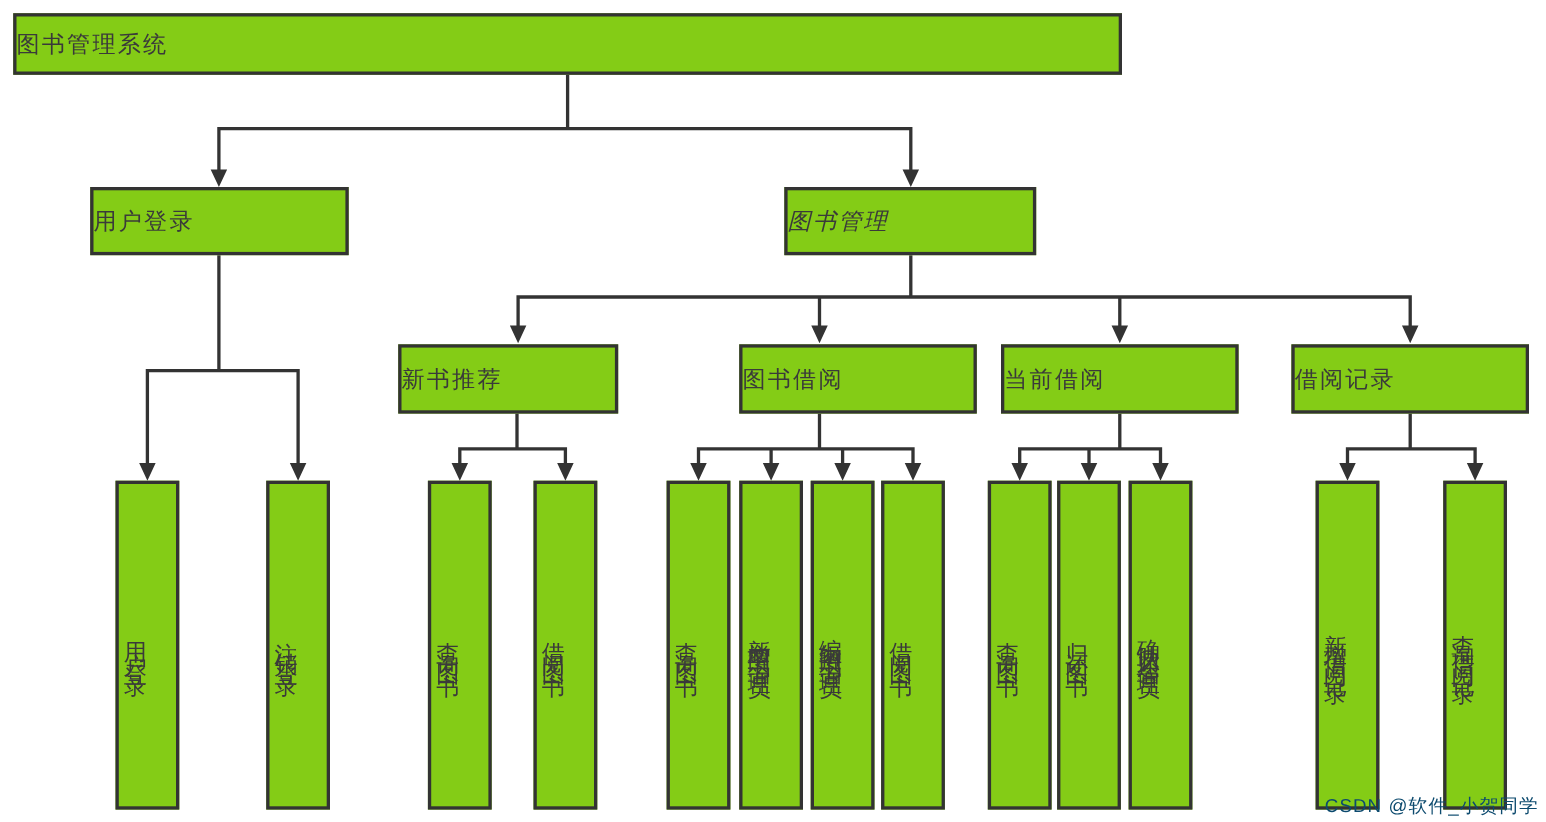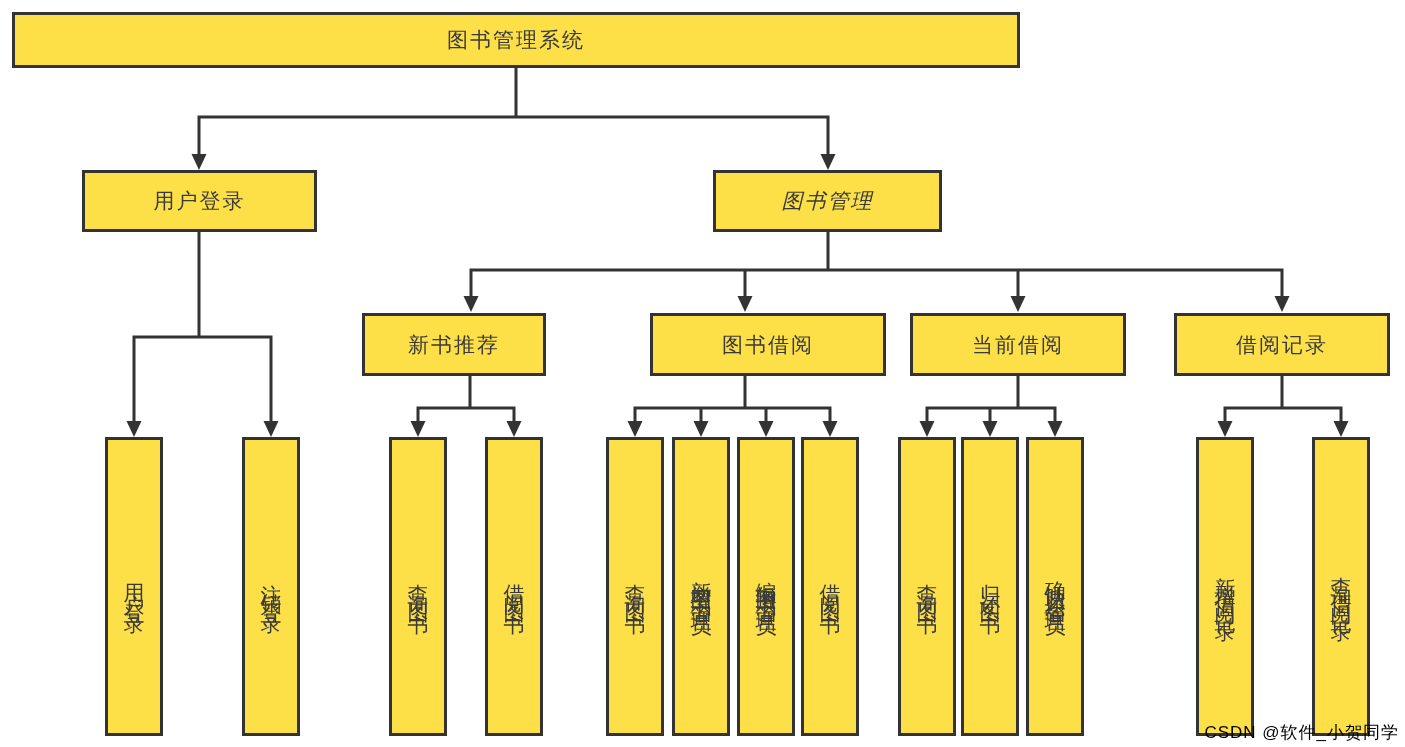--- a/index.html
+++ b/index.html
@@ -16,46 +16,46 @@
   }
   svg.connectors path.line {
     fill:none; stroke:#333333; stroke-width:3;
   }
   svg.connectors path.arrow {
     fill:#333333; stroke:none;
   }
   .box {
     position:absolute;
     box-sizing:border-box;
-    background:#fde047;
+    background:#84cc16;
     border:3px solid #333333;
     display:flex;
     align-items:center;
-    justify-content:center;
+    justify-content:flex-start;
     z-index:1;
   }
   .hbox span {
     font-size:21px;
     letter-spacing:2px;
     white-space:nowrap;
   }
   .vbox span {
     writing-mode:vertical-rl;
     font-size:21px;
     letter-spacing:10px;
     white-space:nowrap;
   }
   .vbox.long span { letter-spacing:5px; }
   .vbox.mid span  { letter-spacing:9px; }
   .watermark {
     position:absolute;
     right:6px; bottom:3px;
     z-index:2;
     font-size:17px;
-    color:#000000;
+    color:#0c4a6e;
     letter-spacing:1px;
     white-space:nowrap;
   }
 </style>
 </head>
 <body>
 
 <div class="stage">
 
   <svg class="connectors" width="1405" height="747">
@@ -91,24 +91,24 @@
     <span>图书管理系统</span>
   </div>
 
   <div class="box hbox" style="left:82px;top:170px;width:235px;height:62px;">
     <span>用户登录</span>
   </div>
   <div class="box hbox" style="left:713px;top:170px;width:229px;height:62px;font-style:italic;">
     <span>图书管理</span>
   </div>
 
-  <div class="box hbox" style="left:362px;top:313px;width:184px;height:63px;">
+  <div class="box hbox" style="left:362px;top:313px;width:200px;height:63px;">
     <span>新书推荐</span>
   </div>
-  <div class="box hbox" style="left:650px;top:313px;width:236px;height:63px;">
+  <div class="box hbox" style="left:672px;top:313px;width:216px;height:63px;">
     <span>图书借阅</span>
   </div>
   <div class="box hbox" style="left:910px;top:313px;width:216px;height:63px;font-family:Liberation Serif, serif;">
     <span>当前借阅</span>
   </div>
   <div class="box hbox" style="left:1174px;top:313px;width:216px;height:63px;">
     <span>借阅记录</span>
   </div>
 
   <div class="box vbox" style="left:105px;top:437px;width:58px;height:299px;">

